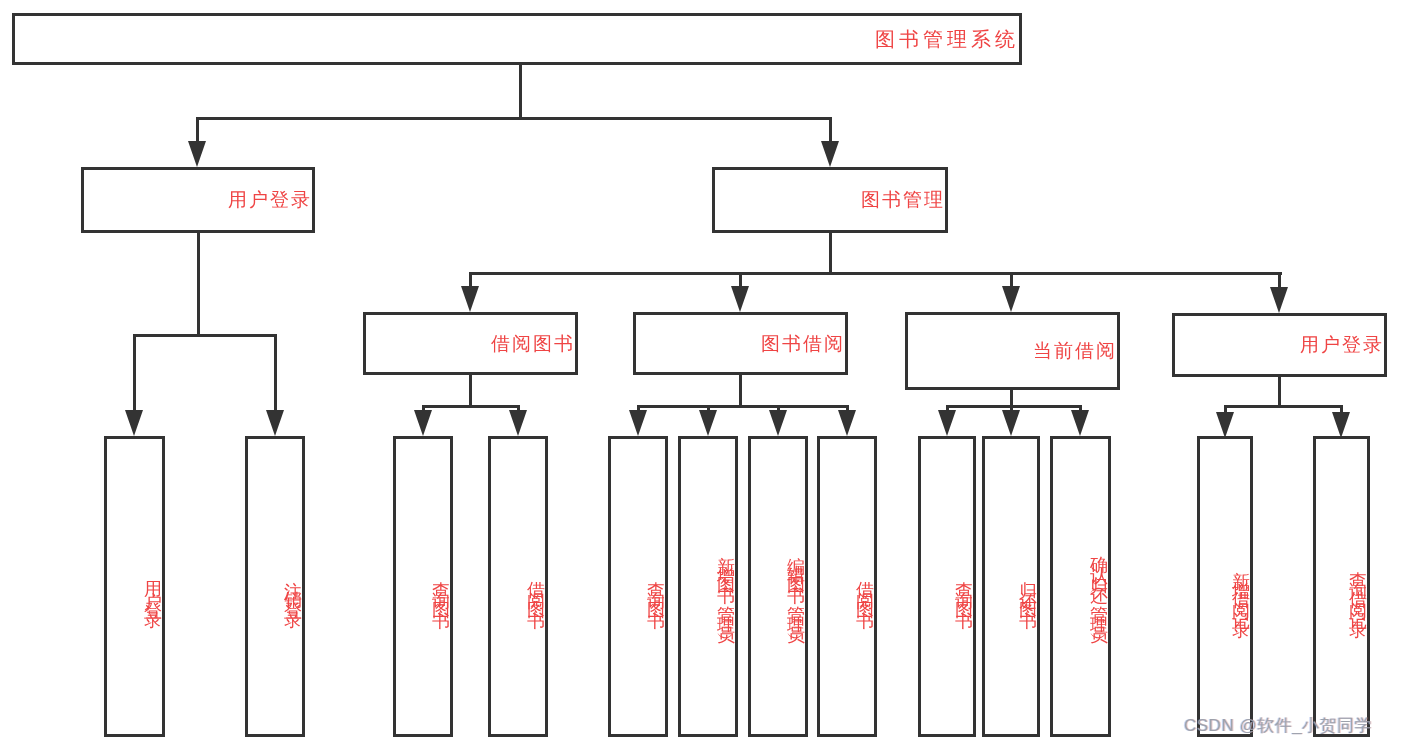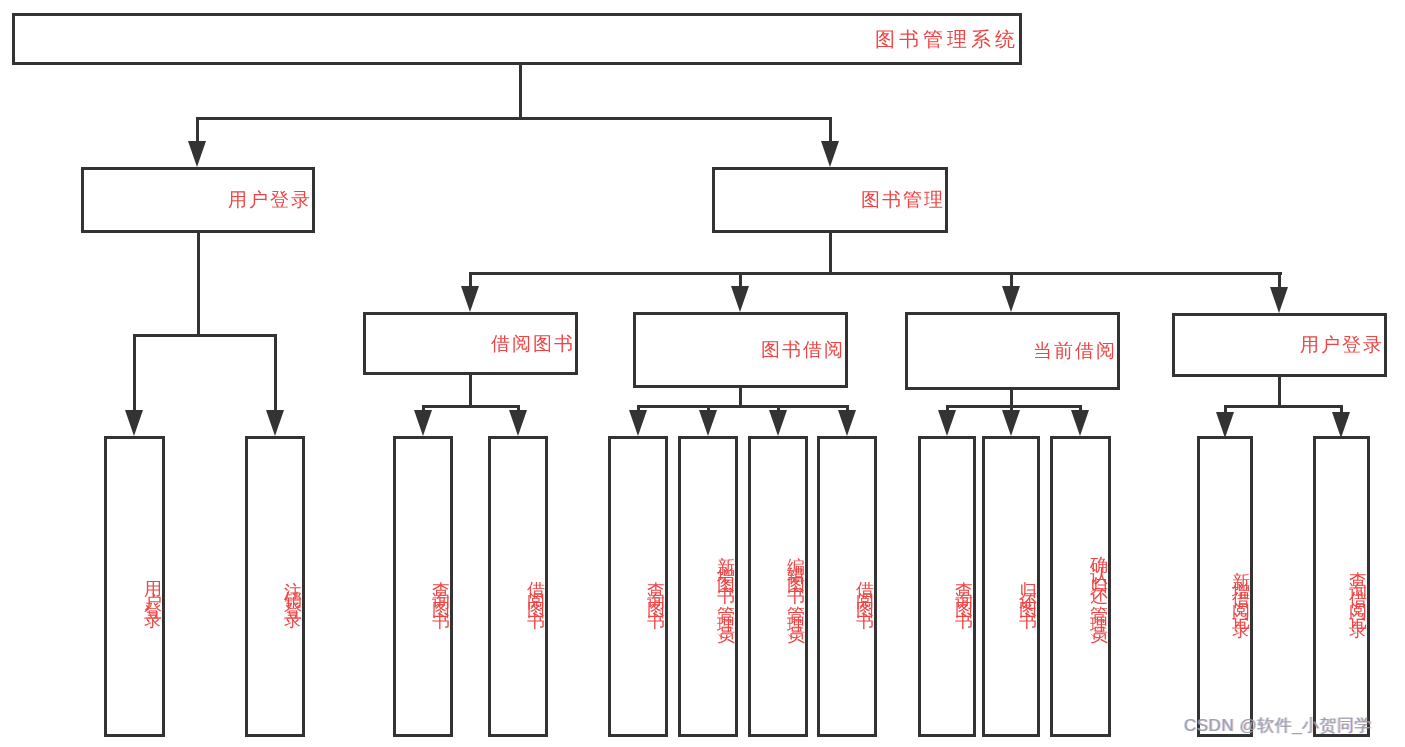--- a/index.html
+++ b/index.html
@@ -133,21 +133,21 @@
       </div>
       <div class="box h" style="left: 81px; top: 167px; width: 234px; height: 66px;">
         <span class="label">用户登录</span>
       </div>
       <div class="box h" style="left: 712px; top: 167px; width: 236px; height: 66px;">
         <span class="label">图书管理</span>
       </div>
       <div class="box h" style="left: 363px; top: 312px; width: 215px; height: 63px;">
         <span class="label">借阅图书</span>
       </div>
-      <div class="box h" style="left: 633px; top: 312px; width: 215px; height: 76px; padding-left: 48px;">
+      <div class="box h" style="left: 633px; top: 312px; width: 215px; height: 63px; padding-left: 48px;">
         <span class="label">图书借阅</span>
       </div>
       <div class="box h" style="left: 905px; top: 312px; width: 215px; height: 78px;">
         <span class="label">当前借阅</span>
       </div>
       <div class="box h" style="left: 1172px; top: 313px; width: 215px; height: 64px;">
         <span class="label">用户登录</span>
       </div>
       <div class="box v" style="left: 104px; top: 436px; width: 61px; height: 301px;">
         <span class="label">用户登录</span>

